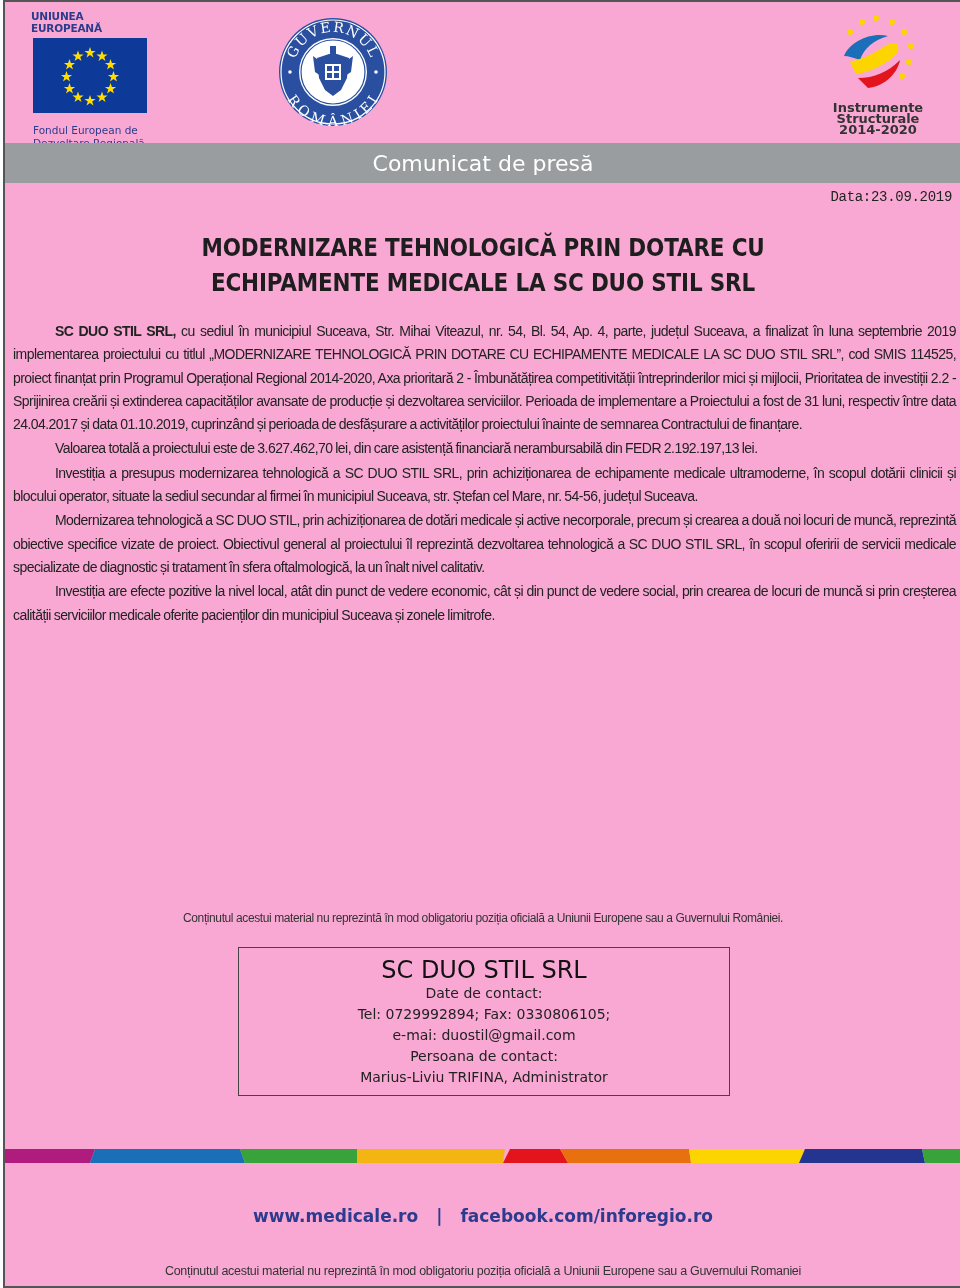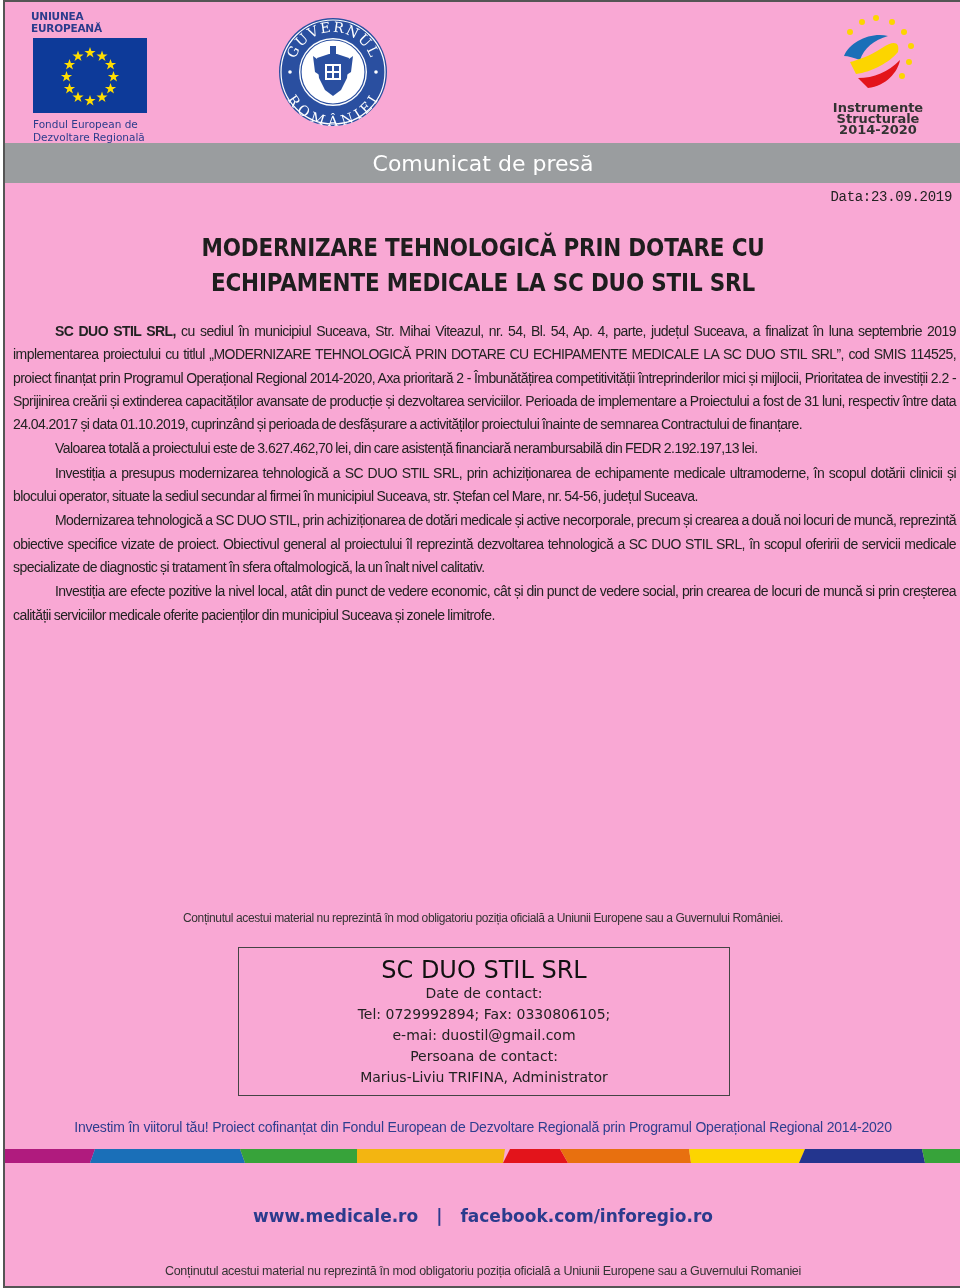--- a/index.html
+++ b/index.html
@@ -6,21 +6,21 @@
   html, body { width: 960px; height: 1288px; background: #ffffff; overflow: hidden; }
   body { font-family: "DejaVu Sans", sans-serif; color: #1a1a1a; position: relative; }
   .page { position: absolute; left: 3px; top: 0; width: 960px; height: 1288px; border: 2px solid #555; border-right-width: 3px; background: #f9a8d4; }
 
   
   .logos { position: absolute; left: 0; top: 0; width: 956px; height: 137px; }
   .eu { position: absolute; left: 22px; top: 8px; width: 128px; text-align: center; }
   .eu-top { font-size: 10.5px; font-weight: bold; color: #2b3c8c; letter-spacing: -0.2px; text-align: left; padding-left: 4px; }
   .eu-flag { width: 114px; height: 75px; background: #0d3a99; margin: 4px 0 0 6px; position: relative; }
   .eu-flag svg { position: absolute; left: 0; top: 0; }
-  .eu-bottom { font-size: 10.5px; color: #2b3c8c; line-height: 13px; margin-top: 5px; text-align: left; padding-left: 6px; }
+  .eu-bottom { font-size: 10.5px; color: #2b3c8c; line-height: 13px; margin-top: 11px; text-align: left; padding-left: 6px; }
 
   .gov { position: absolute; left: 272px; top: 14px; width: 112px; height: 112px; }
 
   .regio { position: absolute; left: 524px; top: 24px; width: 210px; height: 95px; }
   .regio-word { position: absolute; left: 0; top: -4px; font-family: "DejaVu Sans", sans-serif; font-weight: bold; font-size: 62px; color: #2a3a97; letter-spacing: -3px; line-height: 70px; }
   .regio-wheel { position: absolute; left: 153px; top: 20px; }
   .regio-small { position: absolute; left: 1px; top: 67px; font-size: 5.5px; font-weight: bold; color: #2a3a97; letter-spacing: 0.1px; }
   .regio-tag { position: absolute; left: 30px; top: 74px; font-size: 12px; color: #2a3a97; }
 
   .instr { position: absolute; left: 808px; top: 10px; width: 130px; height: 120px; text-align: center; }
@@ -172,21 +172,20 @@
 
   <div class="contact">
     <div class="contact-name">SC DUO STIL SRL</div>
     <div class="contact-line">Date de contact:</div>
     <div class="contact-line">Tel: 0729992894; Fax: 0330806105;</div>
     <div class="contact-line">e-mai: duostil@gmail.com</div>
     <div class="contact-line">Persoana de contact:</div>
     <div class="contact-line">Marius-Liviu TRIFINA, Administrator</div>
   </div>
 
-  <div class="slogan">Investim în viitorul tău! Proiect cofinanțat din Fondul European de Dezvoltare Regională prin Programul Operațional Regional 2014-2020</div>
 
   <svg class="stripe" width="956" height="14" viewBox="0 0 956 14">
     <polygon points="0,0 90,0 85,14 0,14" fill="#b01b7e"></polygon>
     <polygon points="90,0 235,0 240,14 85,14" fill="#1a6fb8"></polygon>
     <polygon points="235,0 352,0 352,14 240,14" fill="#37a33a"></polygon>
     <polygon points="352,0 500,0 498,14 352,14" fill="#f3b511"></polygon>
     <polygon points="505,0 555,0 563,14 498,14" fill="#e3141b"></polygon>
     <polygon points="555,0 684,0 686,14 563,14" fill="#e8700f"></polygon>
     <polygon points="684,0 800,0 794,14 686,14" fill="#fcd500"></polygon>
     <polygon points="800,0 917,0 920,14 794,14" fill="#23358e"></polygon>

